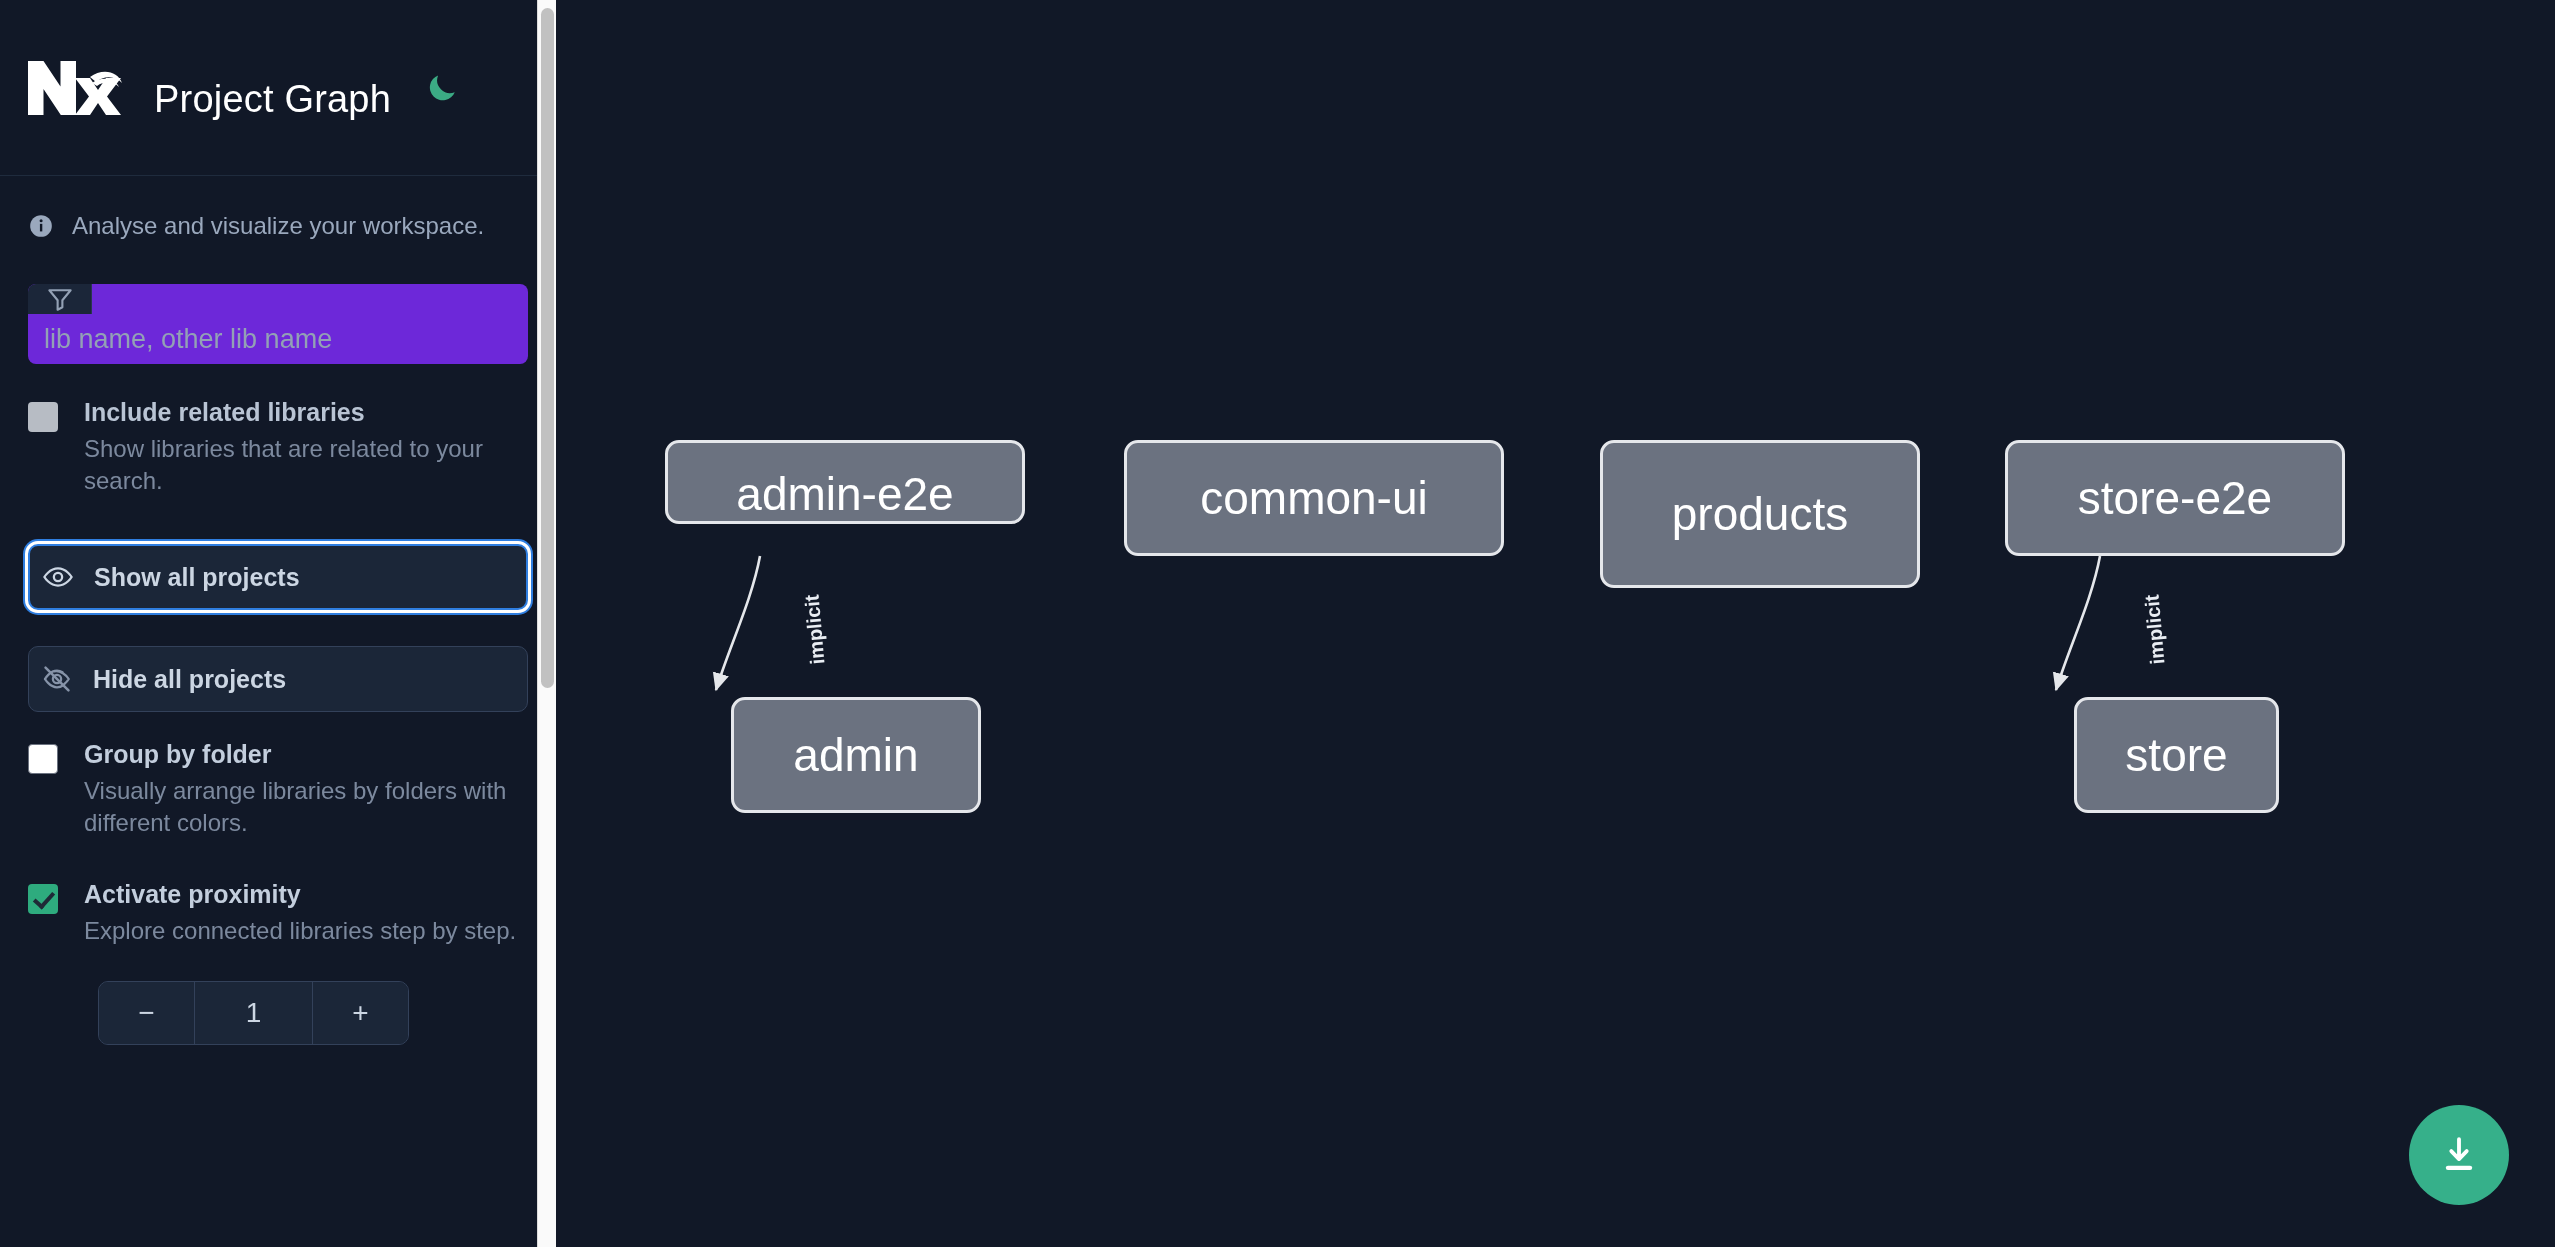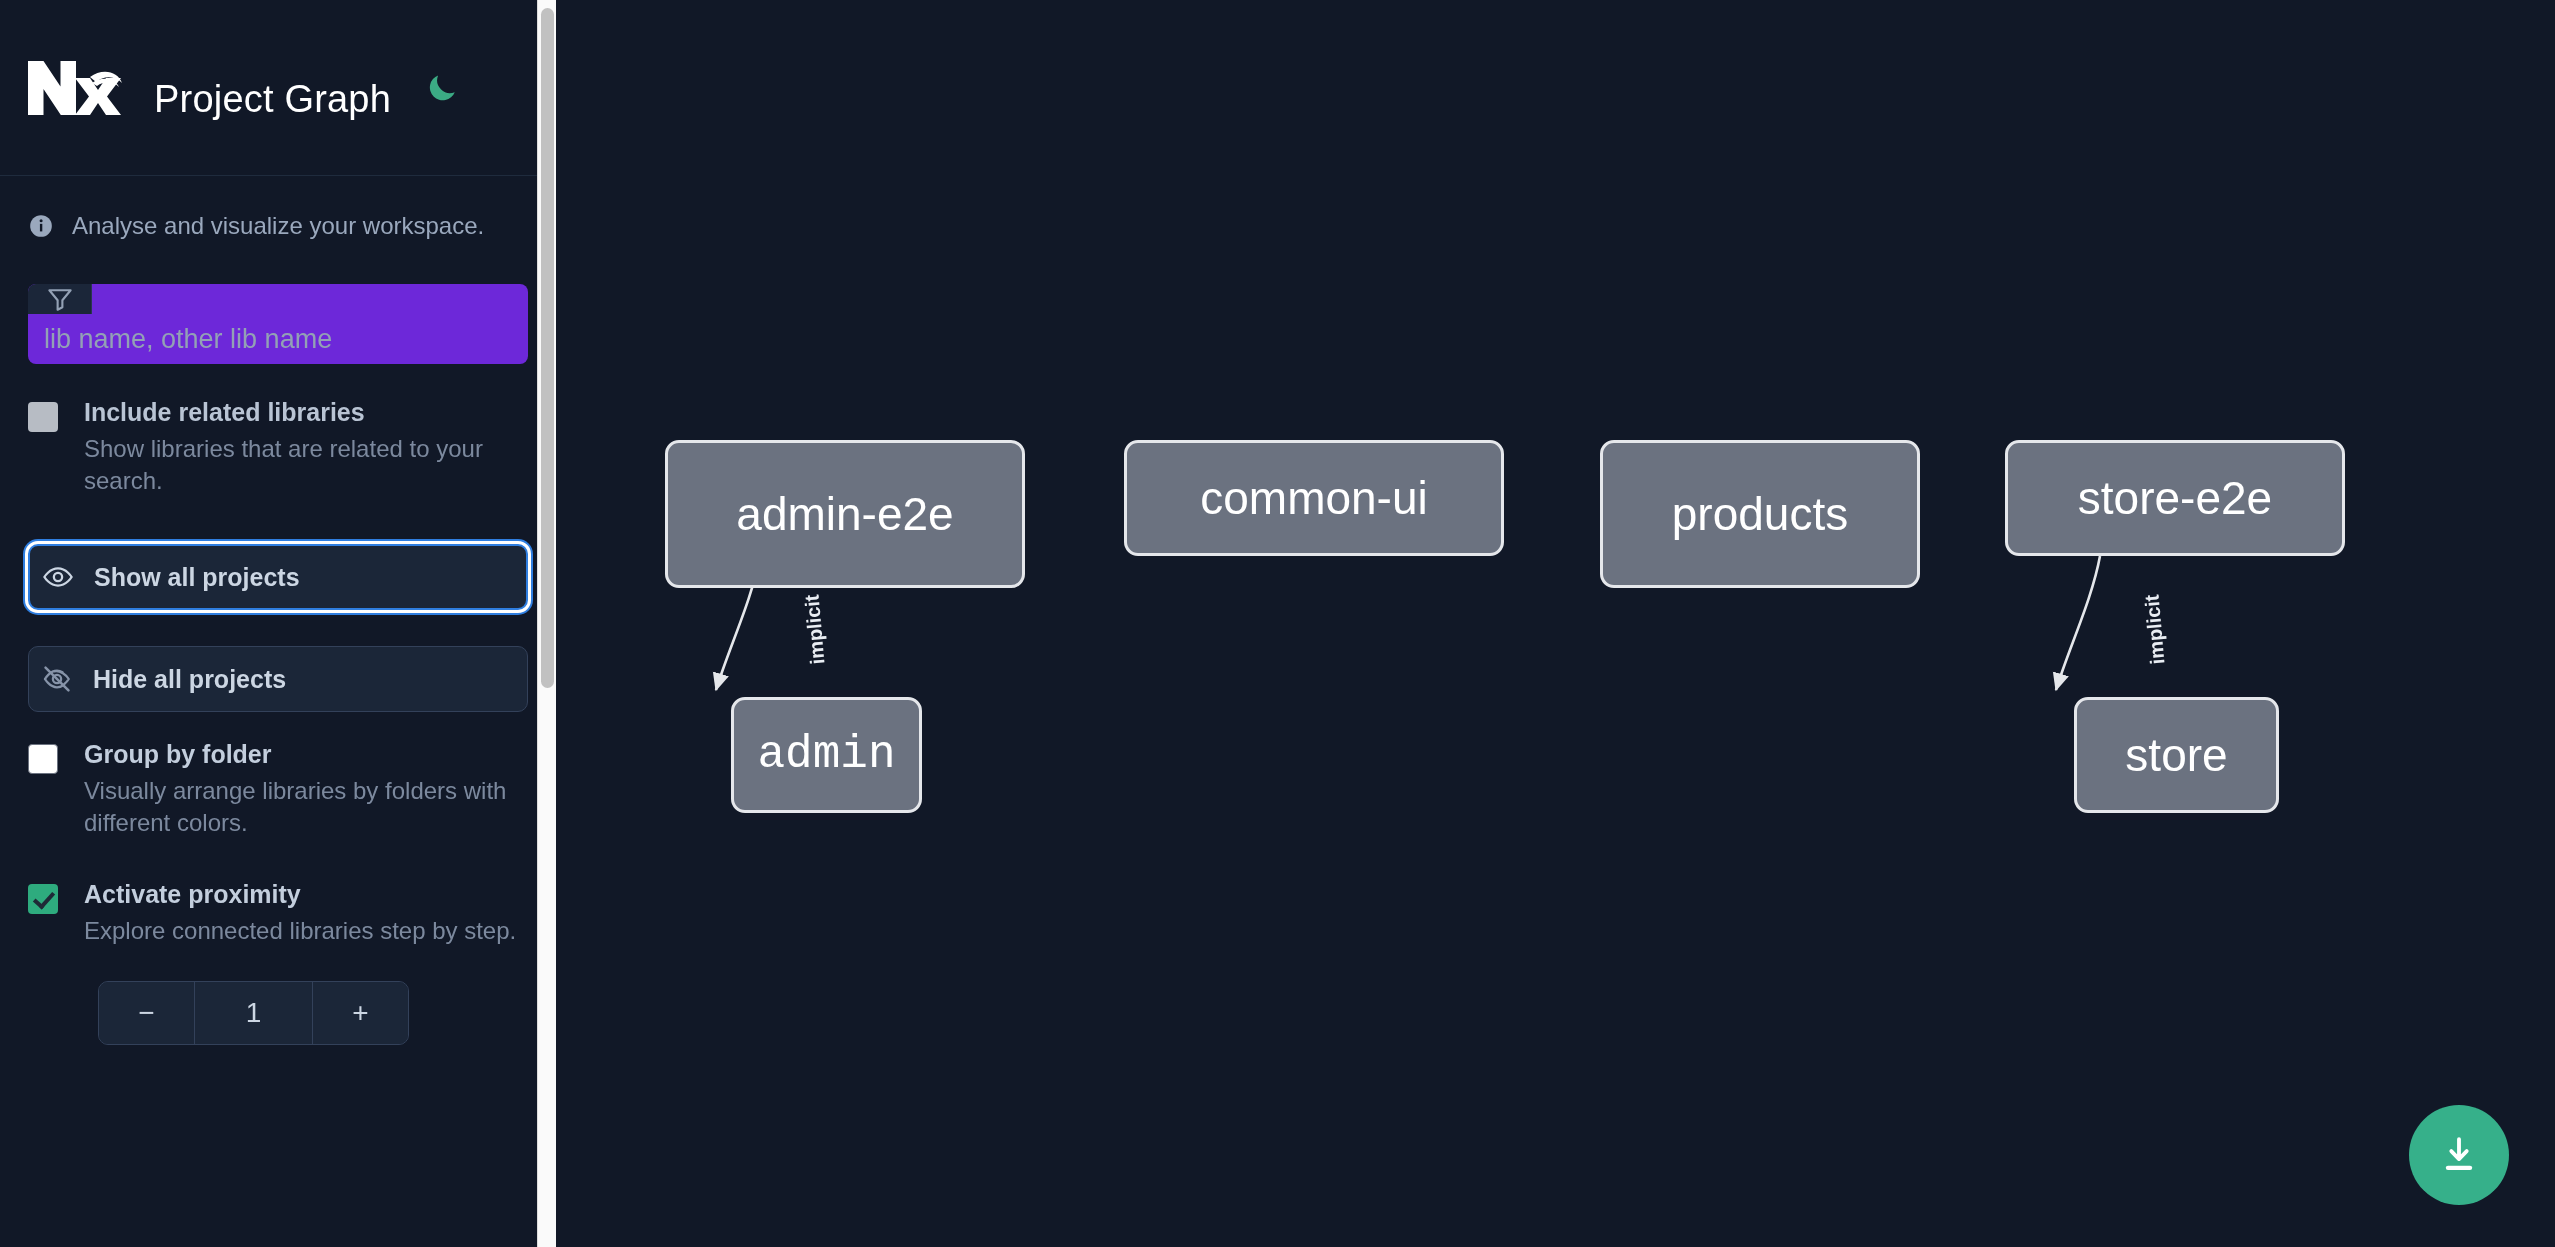--- a/index.html
+++ b/index.html
@@ -398,33 +398,33 @@
         <marker id="arrowhead" markerWidth="9" markerHeight="9" refX="6.5" refY="3.2" orient="auto" markerUnits="strokeWidth">
           <path d="M0,0 L7,3.2 L0,6.4 z" fill="#e5e7eb"></path>
         </marker>
       </defs>
 
       <path d="M 204 556 C 196 600 172 650 160 690" fill="none" stroke="#e5e7eb" stroke-width="2.6" marker-end="url(#arrowhead)"></path>
 
       <path d="M 1544 556 C 1536 600 1512 650 1500 690" fill="none" stroke="#e5e7eb" stroke-width="2.6" marker-end="url(#arrowhead)"></path>
     </svg>
 
-    <div class="node" id="node-admin-e2e" style="left: 109px; top: 440px; width: 360px; height: 148px;">
+    <div class="node" id="node-admin-e2e" style="left: 109px; top: 440px; width: 360px; height: 84px; align-items: flex-end;">
       <span>admin-e2e</span>
     </div>
     <div class="node" id="node-common-ui" style="left: 568px; top: 440px; width: 380px; height: 116px;">
       <span>common-ui</span>
     </div>
     <div class="node" id="node-products" style="left: 1044px; top: 440px; width: 320px; height: 148px;">
       <span>products</span>
     </div>
     <div class="node" id="node-store-e2e" style="left: 1449px; top: 440px; width: 340px; height: 116px;">
       <span>store-e2e</span>
     </div>
-    <div class="node" id="node-admin" style="left: 175px; top: 697px; width: 191px; height: 116px; font-family: Liberation Mono, monospace;">
+    <div class="node" id="node-admin" style="left: 175px; top: 697px; width: 250px; height: 116px;">
       <span>admin</span>
     </div>
     <div class="node" id="node-store" style="left: 1518px; top: 697px; width: 205px; height: 116px;">
       <span>store</span>
     </div>
 
     <div class="edge-label" id="edge-label-0" style="left: 224px; top: 618px; transform: rotate(-95deg);">implicit</div>
     <div class="edge-label" id="edge-label-1" style="left: 1564px; top: 618px; transform: rotate(-95deg);">implicit</div>
 
     <button id="download-btn">

